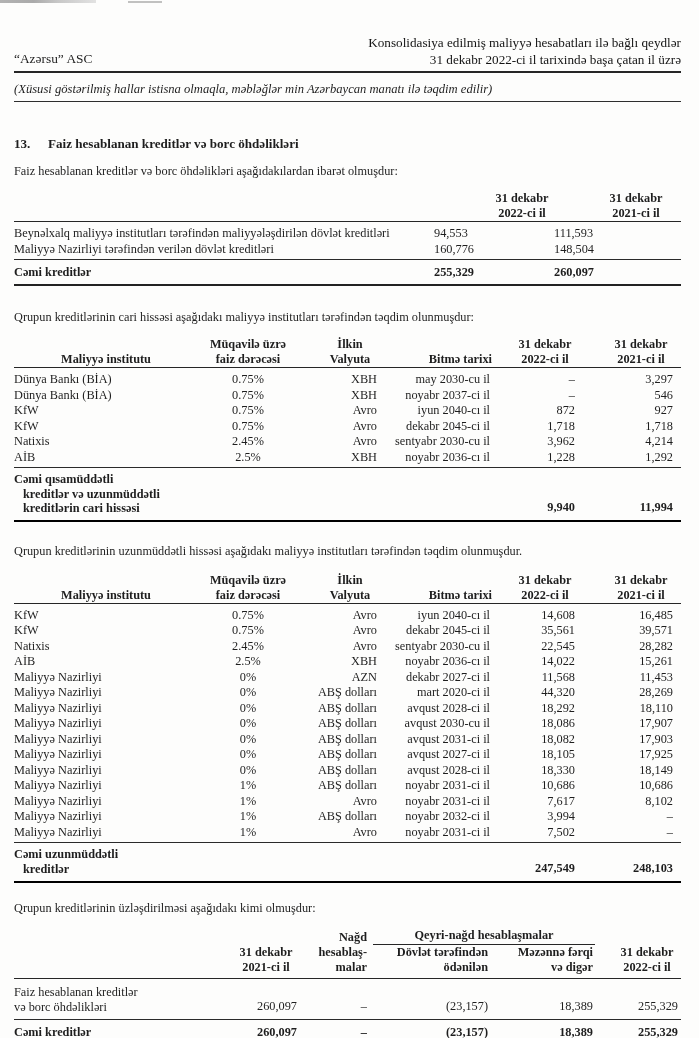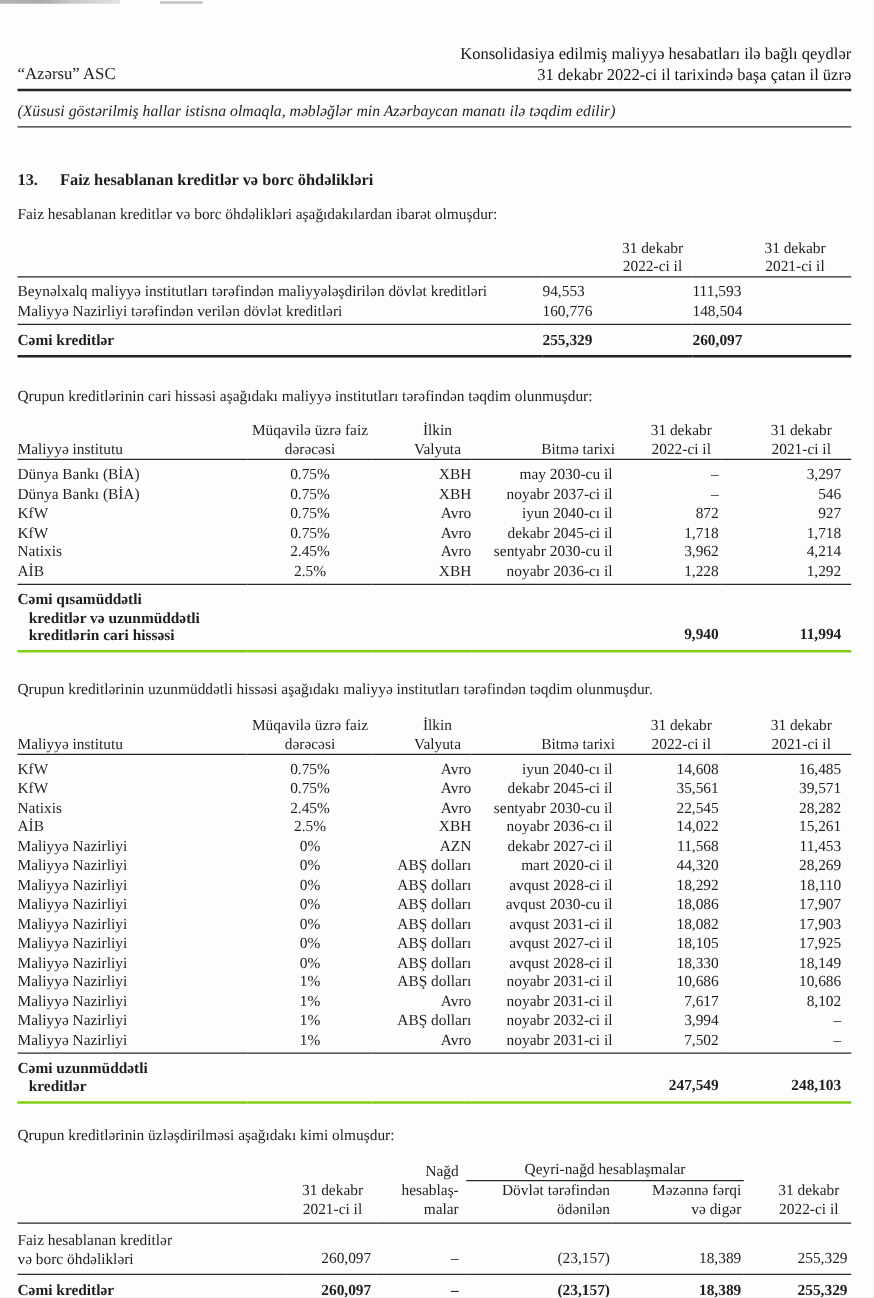--- a/index.html
+++ b/index.html
@@ -45,50 +45,50 @@
   .section-heading .num { width:34px; }
 
   .intro { margin-top:0; white-space:nowrap; }
   .mt-intro1 { margin-top:12px; }
   .mt-intro2 { margin-top:24px; }
   .mt-intro3 { margin-top:22px; }
   .mt-intro4 { margin-top:18px; }
 
   
   table.fin { width:667px; border-collapse:collapse; table-layout:fixed; font-size:12.3px; color:#1e1e1e; }
-  table.fin th { font-weight:normal; vertical-align:bottom; padding:0; }
+  table.fin th { font-weight:bold; vertical-align:bottom; padding:0; }
   table.fin td { padding:0; line-height:15.5px; white-space:nowrap; }
   .cblock { display:inline-block; text-align:center; line-height:15px; }
 
   
   .t1 { margin-top:3px; }
   .t1 th { border-bottom:1.5px solid #262626; padding-bottom:3px; text-align:right; line-height:15px; }
   .t1 td { text-align:left; }
   .t1 td:first-child { text-align:left; }
   .t1 td:nth-child(3), .t1 th:nth-child(3) { padding-right:13px; }
   .t1 tbody tr:first-child td { padding-top:4px; }
   .t1 tbody tr:last-child td { border-bottom:1.3px solid #2a2a2a; padding-bottom:2px; }
   .t1 tfoot td { font-weight:bold; padding:5px 0 3px; border-bottom:2.2px solid #222; }
   .t1 tfoot td:nth-child(3) { padding-right:13px; }
 
   
   .t23 { margin-top:9px; }
   .t23 th { border-bottom:1.5px solid #262626; padding-bottom:2px; line-height:15px; }
-  .t23 th:nth-child(1) { text-align:left; }
+  .t23 th:nth-child(1) { text-align:center; }
   .t23 th:nth-child(2) { text-align:center; }
   .t23 th:nth-child(3), .t23 th:nth-child(4), .t23 th:nth-child(5), .t23 th:nth-child(6) { text-align:right; }
   .t23 td:nth-child(1) { text-align:left; }
   .t23 td:nth-child(2) { text-align:center; }
   .t23 td:nth-child(3) { text-align:right; }
   .t23 td:nth-child(4) { text-align:right; padding-right:2px; }
   .t23 td:nth-child(5) { text-align:right; padding-right:2px; }
   .t23 td:nth-child(6), .t23 th:nth-child(6) { text-align:right; padding-right:8px; }
   .t23 tbody tr:first-child td { padding-top:4px; }
   .t23 tbody tr:last-child td { border-bottom:1.2px solid #2a2a2a; padding-bottom:2px; }
-  .t23 tfoot td { font-weight:bold; border-bottom:2px solid #84cc16; vertical-align:bottom; padding:4px 0 4px; }
+  .t23 tfoot td { font-weight:bold; border-bottom:2px solid #000000; vertical-align:bottom; padding:4px 0 4px; }
   .t23 tfoot td.lbl { text-align:left; white-space:pre-line; line-height:14.6px; padding-left:9px; text-indent:-9px; }
   .t23 tfoot td:nth-child(3) { padding-right:8px; text-align:right; }
   .t23 tfoot td:nth-child(2) { text-align:right; padding-right:2px; }
 
   
   .t4 { margin-top:12px; }
   .t4 th { line-height:15px; }
   .t4 th.group { text-align:center; border-bottom:1.4px solid #262626; padding-bottom:1px; }
   .t4 tr.hrow2 th, .t4 th.span2 { border-bottom:1.5px solid #262626; padding-bottom:3px; }
   .t4 td { vertical-align:bottom; }

